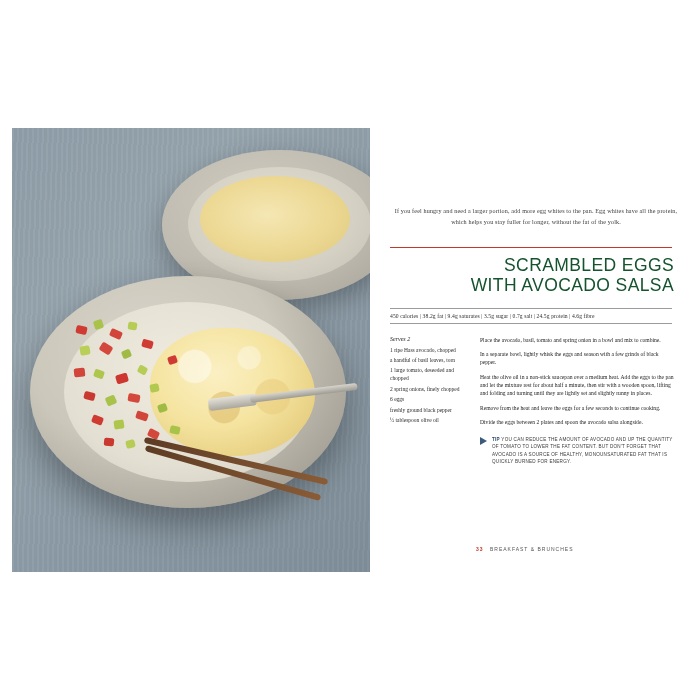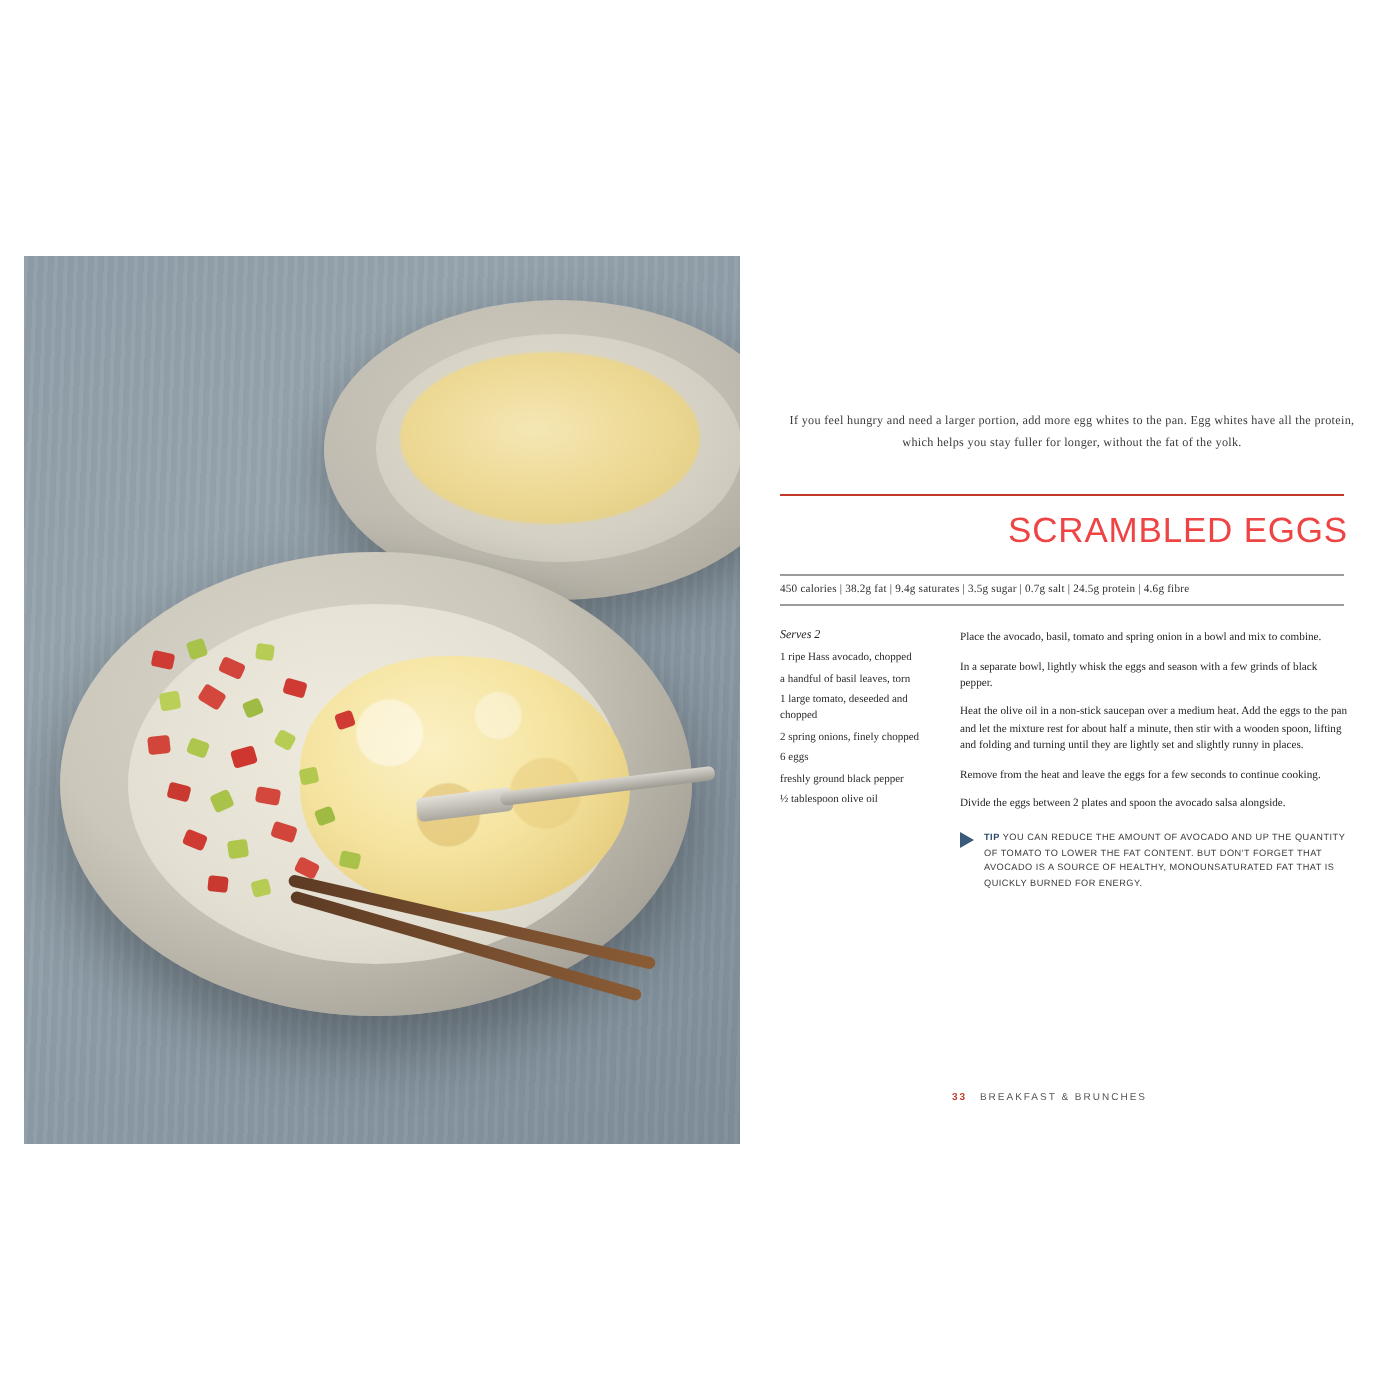--- a/index.html
+++ b/index.html
@@ -194,21 +194,21 @@
     background: #c0392b;
   }
   h1.recipe-title {
     margin: 7px 14px 0 14px;
     text-align: right;
     font-family: "Liberation Sans", sans-serif;
     font-weight: 400;
     font-size: 17.5px;
     line-height: 1.16;
     letter-spacing: 0.4px;
-    color: #ef4444;
+    color: #14532d;
   }
   h1.recipe-title .l2 { display: block; }
   .nutrition-rule {
     margin: 12px 0 0 14px;
     width: 282px;
     height: 0.9px;
     background: #9b9b9b;
   }
   .nutrition {
     margin: 4px 14px 0 14px;
@@ -351,20 +351,21 @@
   </div>
 
   <div class="text-page">
 
     <p class="intro">If you feel hungry and need a larger portion, add more egg whites to the pan. Egg whites have all the protein, which helps you stay fuller for longer, without the fat of the yolk.</p>
 
     <div class="title-rule"></div>
 
     <h1 class="recipe-title">
       <span class="l1">SCRAMBLED EGGS</span>
+      <span class="l2">WITH AVOCADO SALSA</span>
     </h1>
 
     <div class="nutrition-rule"></div>
     <div class="nutrition">450 calories | 38.2g fat | 9.4g saturates | 3.5g sugar | 0.7g salt | 24.5g protein | 4.6g fibre</div>
     <div class="nutrition-rule2"></div>
 
     <div class="columns">
 
       <div class="col-ingredients">
         <div class="serves">Serves 2</div>

